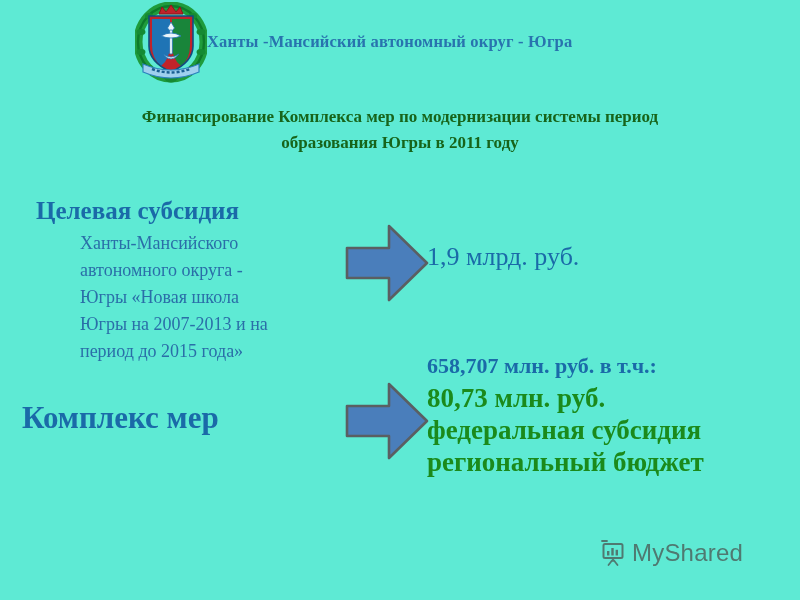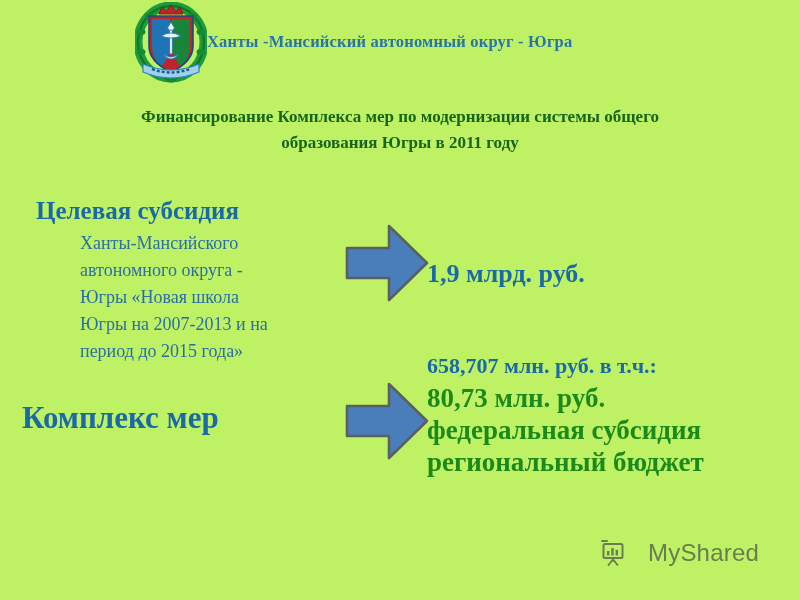--- a/index.html
+++ b/index.html
@@ -5,21 +5,21 @@
 <style>
   html, body {
     margin: 0;
     padding: 0;
     background: #ffffff;
   }
   .slide {
     position: relative;
     width: 800px;
     height: 600px;
-    background: #bef264;
+    background: #5eead4;
     overflow: hidden;
     font-family: "Liberation Serif", "DejaVu Serif", serif;
     -webkit-font-smoothing: antialiased;
   }
 
   
   .header {
     position: absolute;
     left: 0;
     top: 0;
@@ -105,25 +105,24 @@
   .arrow svg { display: block; width: 100%; height: 100%; }
   .arrow-1 { left: 343px; top: 220px; }
   .arrow-2 { left: 343px; top: 378px; }
 
   
   .amount-1 {
     position: absolute;
     left: 427px;
     top: 240px;
     font-size: 26px;
-    font-weight: bold;
+    font-weight: normal;
     color: #1a6aa8;
     line-height: 34px;
     white-space: nowrap;
-    margin-top: 17px;
   }
   .amount-block {
     position: absolute;
     left: 427px;
     top: 350px;
     width: 360px;
   }
   .amount-block .line {
     font-size: 27px;
     font-weight: bold;
@@ -136,21 +135,21 @@
     font-size: 22px;
   }
 
   
   .watermark {
     position: absolute;
     left: 598px;
     top: 538px;
     display: flex;
     align-items: center;
-    gap: 20px;
+    gap: 4px;
     opacity: .72;
   }
   .watermark .wm-icon { width: 30px; height: 30px; display: block; }
   .watermark .wm-text {
     font-family: "Liberation Sans", "DejaVu Sans", sans-serif;
     font-size: 24px;
     color: #4a4f4c;
     letter-spacing: .2px;
   }
 </style>
@@ -195,21 +194,21 @@
 
         <path d="M8 62 Q36 74 64 62 L64 70 Q36 82 8 70 Z" fill="#9fd0ee" stroke="#2b83be" stroke-width="1.2"></path>
         <path d="M17 67 Q36 74 55 67" fill="none" stroke="#1a5f93" stroke-width="2.4" stroke-dasharray="3 2"></path>
       </svg>
     </div>
 
     <div class="header-title">Ханты -Мансийский автономный округ - Югра</div>
   </div>
 
   <div class="slide-title">
-    <div>Финансирование Комплекса мер по модернизации системы общего</div>
+    <div>Финансирование Комплекса мер по модернизации системы период</div>
     <div>образования Югры в 2011 году</div>
   </div>
 
   <div class="left-col">
     <div class="program-heading">Целевая субсидия</div>
     <div class="program-body">
       <div>Ханты-Мансийского</div>
       <div>автономного округа -</div>
       <div>Югры «Новая школа</div>
       <div>Югры на 2007-2013 и на</div>

